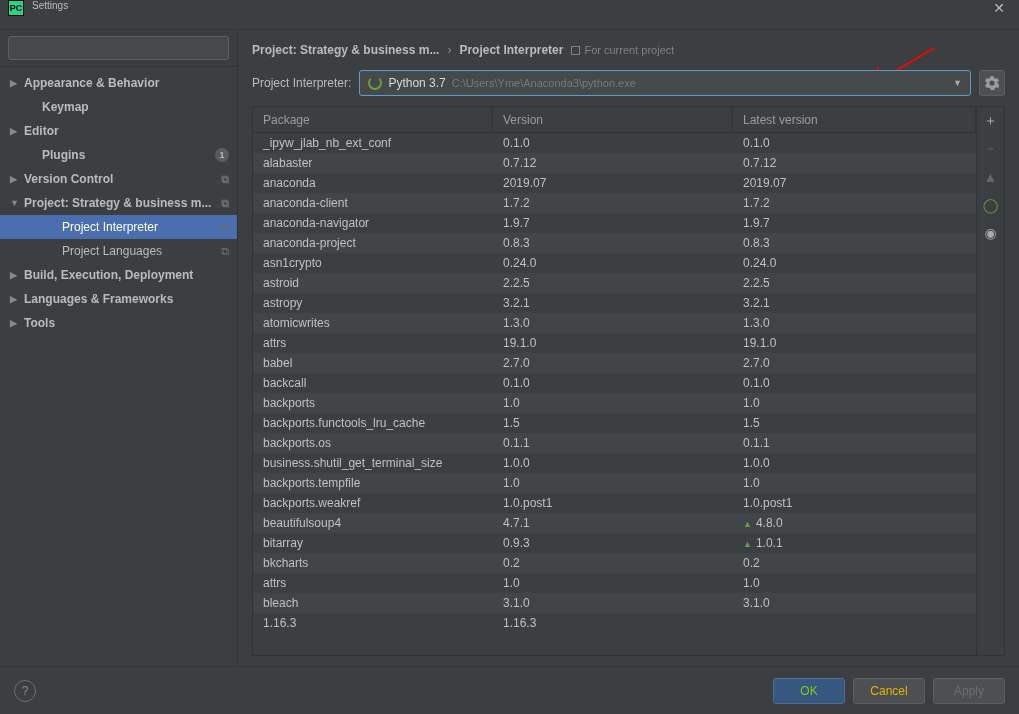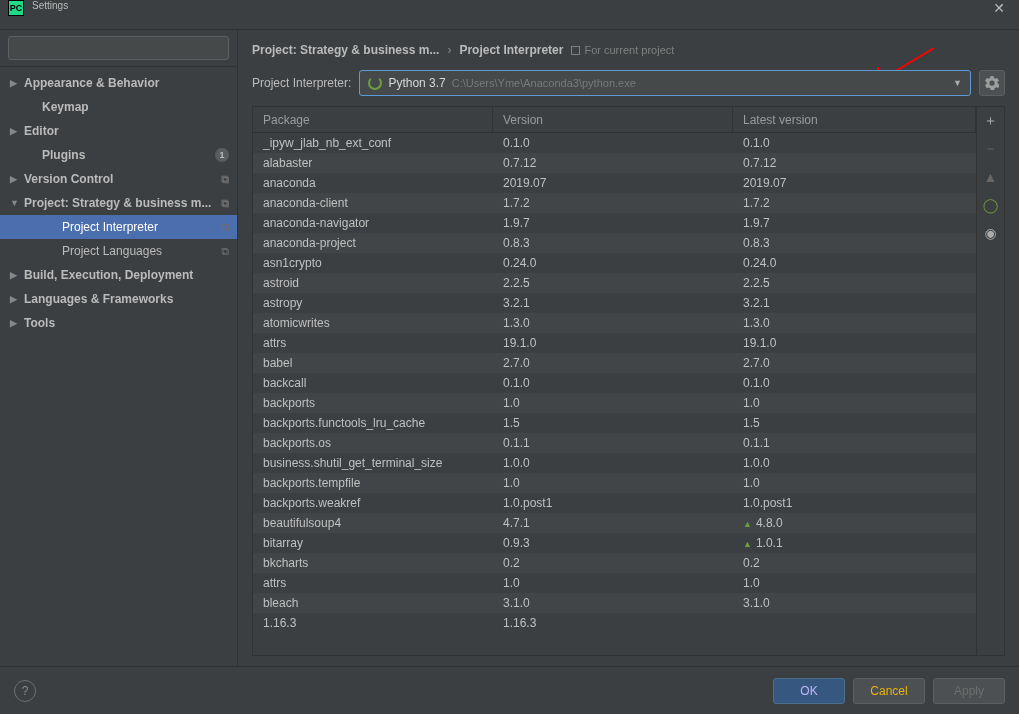--- a/index.html
+++ b/index.html
@@ -252,21 +252,21 @@
   height: 26px;
   min-width: 72px;
   margin-left: 8px;
   background: #4c5052;
   border: 1px solid #5e6060;
   border-radius: 3px;
   color: #eab308;
   cursor: pointer;
   font-size: 12px;
 }
-.footer button.primary { background: #365880; border-color: #4c708c; color: #c4b5fd; }
+.footer button.primary { background: #365880; border-color: #4c708c; color: #84cc16; }
 .footer button.disabled { color: #6e6e6e; }
 .red-arrow {
   position: absolute;
   top: 16px;
   right: 80px;
   pointer-events: none;
 }
 </style>
 </head>
 <body>

